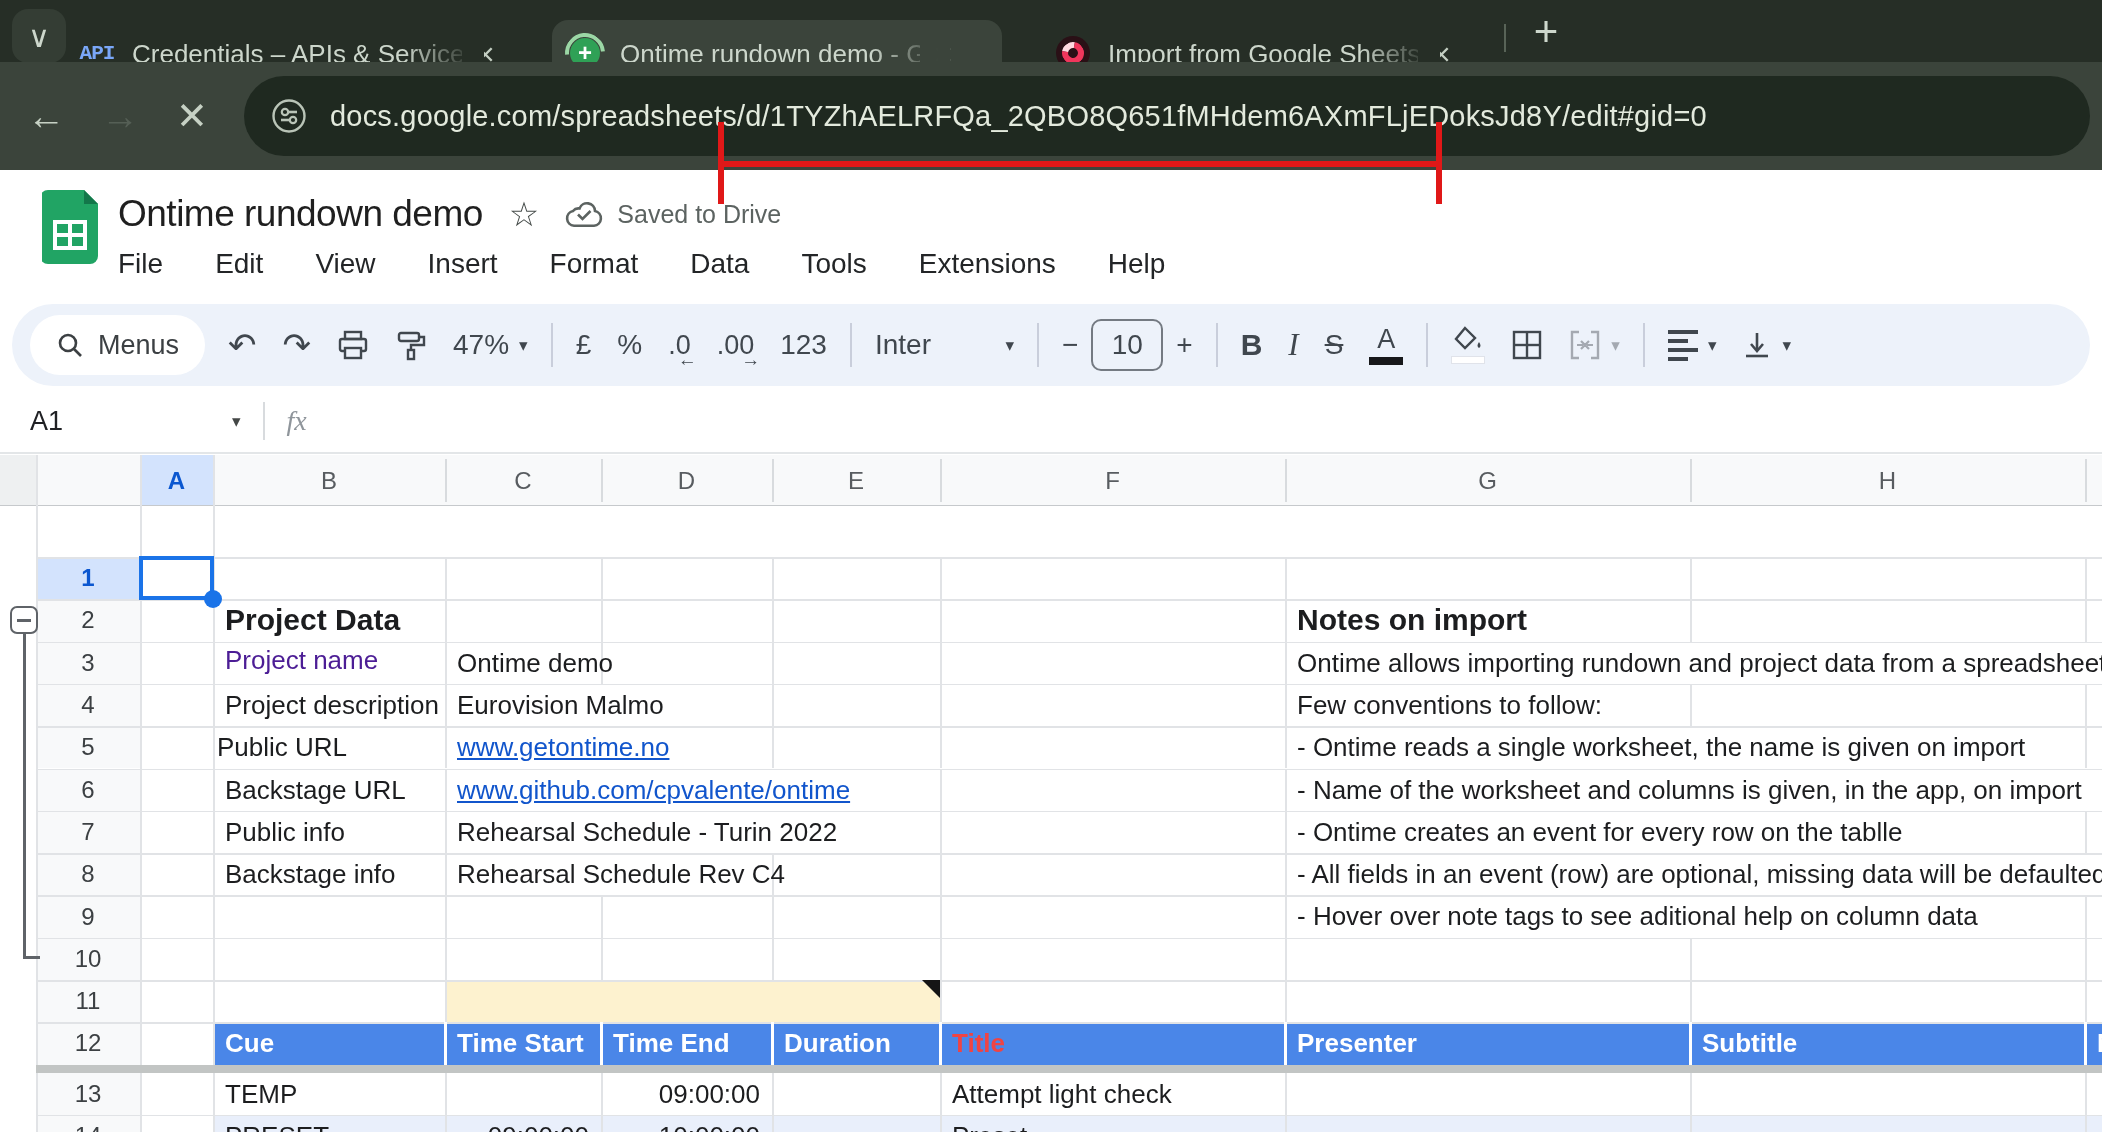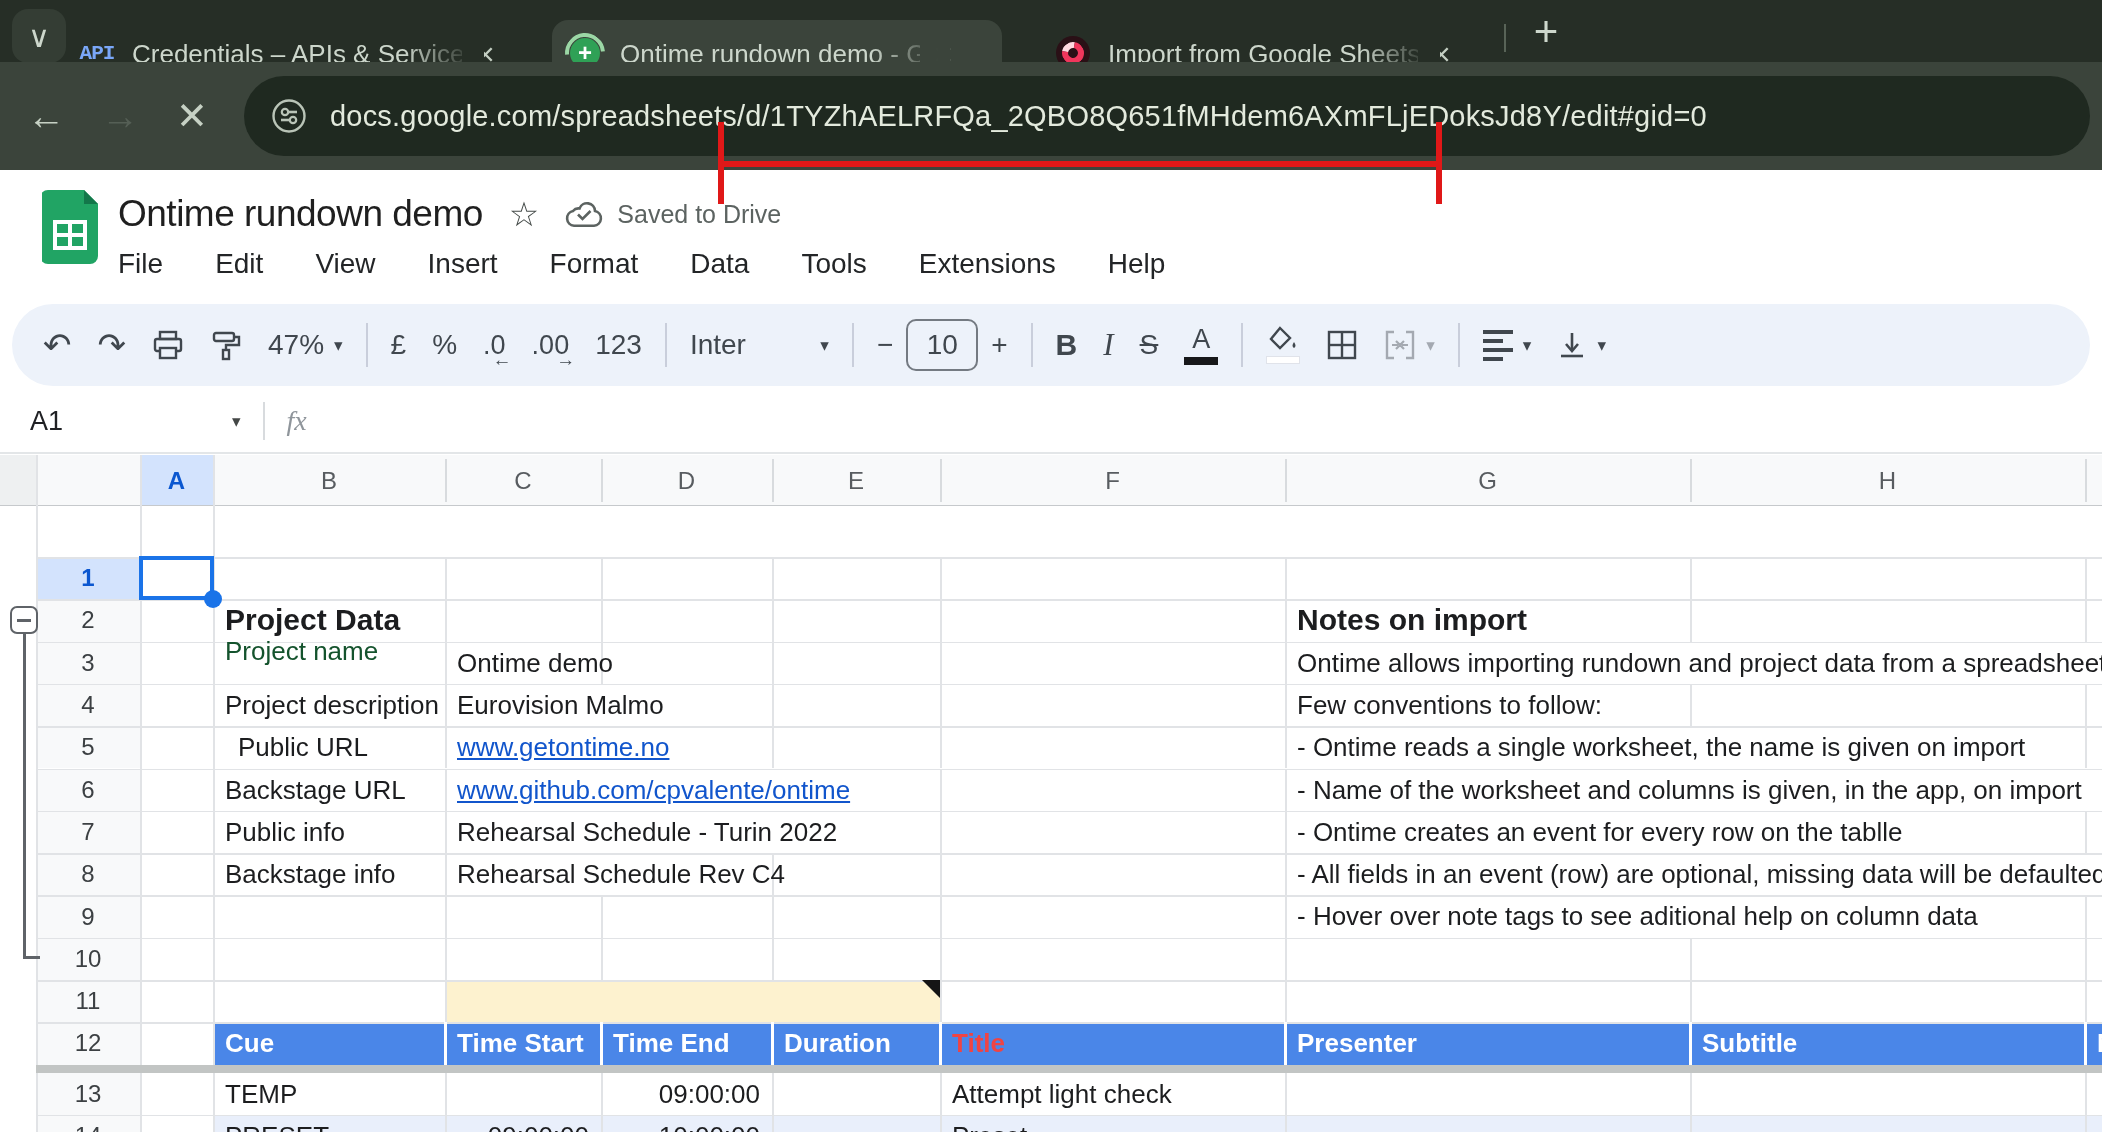--- a/index.html
+++ b/index.html
@@ -172,20 +172,27 @@
     <span class="mi">View</span>
     <span class="mi">Insert</span>
     <span class="mi">Format</span>
     <span class="mi">Data</span>
     <span class="mi">Tools</span>
     <span class="mi">Extensions</span>
     <span class="mi">Help</span>
   </div>
 
   <div class="toolbar">
+    <div class="menus-pill">
+      <svg width="28" height="28" viewBox="0 0 28 28">
+        <circle cx="12" cy="12" r="8" fill="none" stroke="#3c4043" stroke-width="2.6"></circle>
+        <line x1="18" y1="18" x2="25" y2="25" stroke="#3c4043" stroke-width="2.6"></line>
+      </svg>
+      <span>Menus</span>
+    </div>
     <div class="ti" style="font-size:34px;">↶</div>
     <div class="ti" style="font-size:34px;">↷</div>
     <div class="ti">
       <svg width="32" height="32" viewBox="0 0 32 32">
         <rect x="8" y="3" width="16" height="7" fill="none" stroke="#40474e" stroke-width="2.4"></rect>
         <rect x="3" y="10" width="26" height="12" rx="2" fill="none" stroke="#40474e" stroke-width="2.4"></rect>
         <rect x="8" y="19" width="16" height="10" fill="#edf2fa" stroke="#40474e" stroke-width="2.4"></rect>
       </svg>
     </div>
     <div class="ti">
@@ -422,25 +429,25 @@
     <div class="abs" style="left: 922px; top: 525px; width: 0px; height: 0px; border-top: 18px solid rgb(21, 21, 21); border-left: 18px solid transparent;"></div>
     <div class="abs" style="left: 225px; top: 567.3px; height: 42.3px; line-height: 42.3px; font-size: 26px; font-weight: bold; color: rgb(255, 255, 255); white-space: nowrap;">Cue</div>
     <div class="abs" style="left: 457px; top: 567.3px; height: 42.3px; line-height: 42.3px; font-size: 26px; font-weight: bold; color: rgb(255, 255, 255); white-space: nowrap;">Time Start</div>
     <div class="abs" style="left: 613px; top: 567.3px; height: 42.3px; line-height: 42.3px; font-size: 26px; font-weight: bold; color: rgb(255, 255, 255); white-space: nowrap;">Time End</div>
     <div class="abs" style="left: 784px; top: 567.3px; height: 42.3px; line-height: 42.3px; font-size: 26px; font-weight: bold; color: rgb(255, 255, 255); white-space: nowrap;">Duration</div>
     <div class="abs" style="left: 952px; top: 567.3px; height: 42.3px; line-height: 42.3px; font-size: 26px; font-weight: bold; color: #ef4444; white-space: nowrap;">Title</div>
     <div class="abs" style="left: 1297px; top: 567.3px; height: 45px; line-height: 42.3px; font-size: 26px; font-weight: bold; color: rgb(255, 255, 255); white-space: nowrap;">Presenter</div>
     <div class="abs" style="left: 1702px; top: 567.3px; height: 42.3px; line-height: 42.3px; font-size: 26px; font-weight: bold; color: rgb(255, 255, 255); white-space: nowrap;">Subtitle</div>
     <div class="abs" style="left: 2097px; top: 567.3px; height: 42.3px; line-height: 42.3px; font-size: 26px; font-weight: bold; color: rgb(255, 255, 255); white-space: nowrap;">Note</div>
     <div class="abs" style="top: 144.3px; height: 42.3px; line-height: 42.3px; font-size: 30px; white-space: nowrap; left: 225px; font-weight: bold; color: rgb(28, 29, 31);">Project Data</div>
-    <div class="abs" style="top: 175px; height: 42.3px; line-height: 42.3px; font-size: 26px; white-space: nowrap; left: 225px; color: #14532d;">Project name</div>
+    <div class="abs" style="top: 184px; height: 42.3px; line-height: 42.3px; font-size: 26px; white-space: nowrap; left: 225px; color: #4c1d95;">Project name</div>
     <div class="abs" style="top: 186.6px; height: 42.3px; line-height: 42.3px; font-size: 26px; white-space: nowrap; left: 457px; color: rgb(28, 29, 31);">Ontime demo</div>
     <div class="abs" style="top: 228.9px; height: 42.3px; line-height: 42.3px; font-size: 26px; white-space: nowrap; left: 225px; width: 218px; overflow: hidden; color: rgb(28, 29, 31);">Project description</div>
     <div class="abs" style="top: 228.9px; height: 42.3px; line-height: 42.3px; font-size: 26px; white-space: nowrap; left: 457px; color: rgb(28, 29, 31);">Eurovision Malmo</div>
-    <div class="abs" style="top: 271.2px; height: 42.3px; line-height: 42.3px; font-size: 26px; white-space: nowrap; left: 238px; color: rgb(28, 29, 31);">Public URL</div>
+    <div class="abs" style="top: 271.2px; height: 42.3px; line-height: 42.3px; font-size: 26px; white-space: nowrap; left: 217px; color: rgb(28, 29, 31);">Public URL</div>
     <div class="abs" style="top: 271.2px; height: 42.3px; line-height: 42.3px; font-size: 26px; white-space: nowrap; left: 457px; color: rgb(17, 85, 204); text-decoration: underline;">www.getontime.no</div>
     <div class="abs" style="top: 313.5px; height: 42.3px; line-height: 42.3px; font-size: 26px; white-space: nowrap; left: 225px; color: rgb(28, 29, 31);">Backstage URL</div>
     <div class="abs" style="top: 313.5px; height: 42.3px; line-height: 42.3px; font-size: 26px; white-space: nowrap; left: 457px; color: rgb(17, 85, 204); text-decoration: underline;">www.github.com/cpvalente/ontime</div>
     <div class="abs" style="top: 355.8px; height: 42.3px; line-height: 42.3px; font-size: 26px; white-space: nowrap; left: 225px; color: rgb(28, 29, 31);">Public info</div>
     <div class="abs" style="top: 355.8px; height: 42.3px; line-height: 42.3px; font-size: 26px; white-space: nowrap; left: 457px; color: rgb(28, 29, 31);">Rehearsal Schedule - Turin 2022</div>
     <div class="abs" style="top: 398.1px; height: 42.3px; line-height: 42.3px; font-size: 26px; white-space: nowrap; left: 225px; color: rgb(28, 29, 31);">Backstage info</div>
     <div class="abs" style="top: 398.1px; height: 42.3px; line-height: 42.3px; font-size: 26px; white-space: nowrap; left: 457px; color: rgb(28, 29, 31);">Rehearsal Schedule Rev C4</div>
     <div class="abs" style="top: 144.3px; height: 42.3px; line-height: 42.3px; font-size: 30px; white-space: nowrap; left: 1297px; font-weight: bold; color: rgb(28, 29, 31);">Notes on import</div>
     <div class="abs" style="top: 186.6px; height: 42.3px; line-height: 42.3px; font-size: 26px; white-space: nowrap; left: 1297px; color: rgb(28, 29, 31);">Ontime allows importing rundown and project data from a spreadsheet</div>
     <div class="abs" style="top: 228.9px; height: 27px; line-height: 42.3px; font-size: 26px; white-space: nowrap; left: 1297px; color: rgb(28, 29, 31);">Few conventions to follow:</div>

